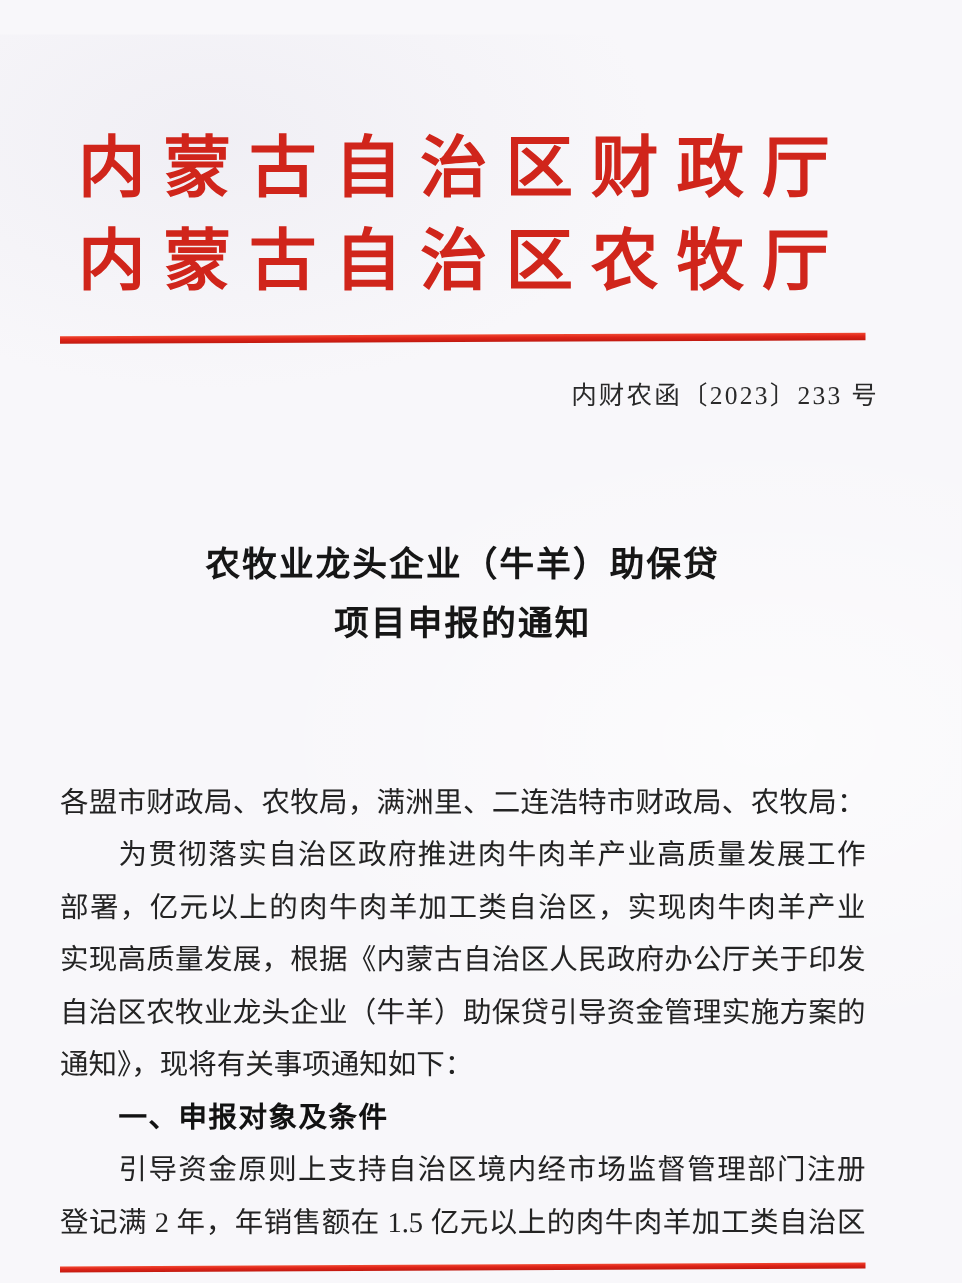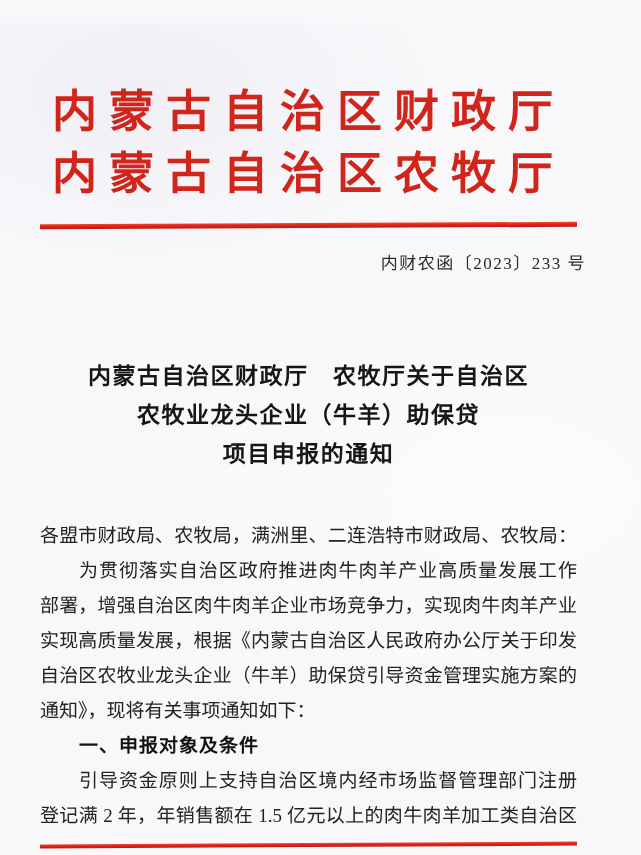--- a/index.html
+++ b/index.html
@@ -97,29 +97,28 @@
   <div class="letterhead">
     <div class="lh-line">内蒙古自治区财政厅</div>
     <div class="lh-line">内蒙古自治区农牧厅</div>
   </div>
 
   <div class="red-rule rule-top"></div>
 
   <div class="doc-number">内财农函〔2023〕233 号</div>
 
   <div class="title">
-    <div class="title-line">内蒙古自治区财政厅　农牧厅关于自治区</div>
     <div class="title-line">农牧业龙头企业（牛羊）助保贷</div>
     <div class="title-line">项目申报的通知</div>
   </div>
 
   <div class="doc-body">
     <div class="bline justify">各盟市财政局、农牧局，满洲里、二连浩特市财政局、农牧局：</div>
     <div class="bline justify indent">为贯彻落实自治区政府推进肉牛肉羊产业高质量发展工作</div>
-    <div class="bline justify">部署，增强自治区肉牛肉羊企业市场竞争力，实现肉牛肉羊产业</div>
+    <div class="bline justify">部署，亿元以上的肉牛肉羊加工类自治区，实现肉牛肉羊产业</div>
     <div class="bline justify">实现高质量发展，根据《内蒙古自治区人民政府办公厅关于印发</div>
     <div class="bline justify">自治区农牧业龙头企业（牛羊）助保贷引导资金管理实施方案的</div>
     <div class="bline">通知》，现将有关事项通知如下：</div>
     <div class="bline heading indent">一、申报对象及条件</div>
     <div class="bline justify indent">引导资金原则上支持自治区境内经市场监督管理部门注册</div>
     <div class="bline justify">登记满 2 年，年销售额在 1.5 亿元以上的肉牛肉羊加工类自治区</div>
   </div>
 
   <div class="red-rule rule-bottom"></div>
 

